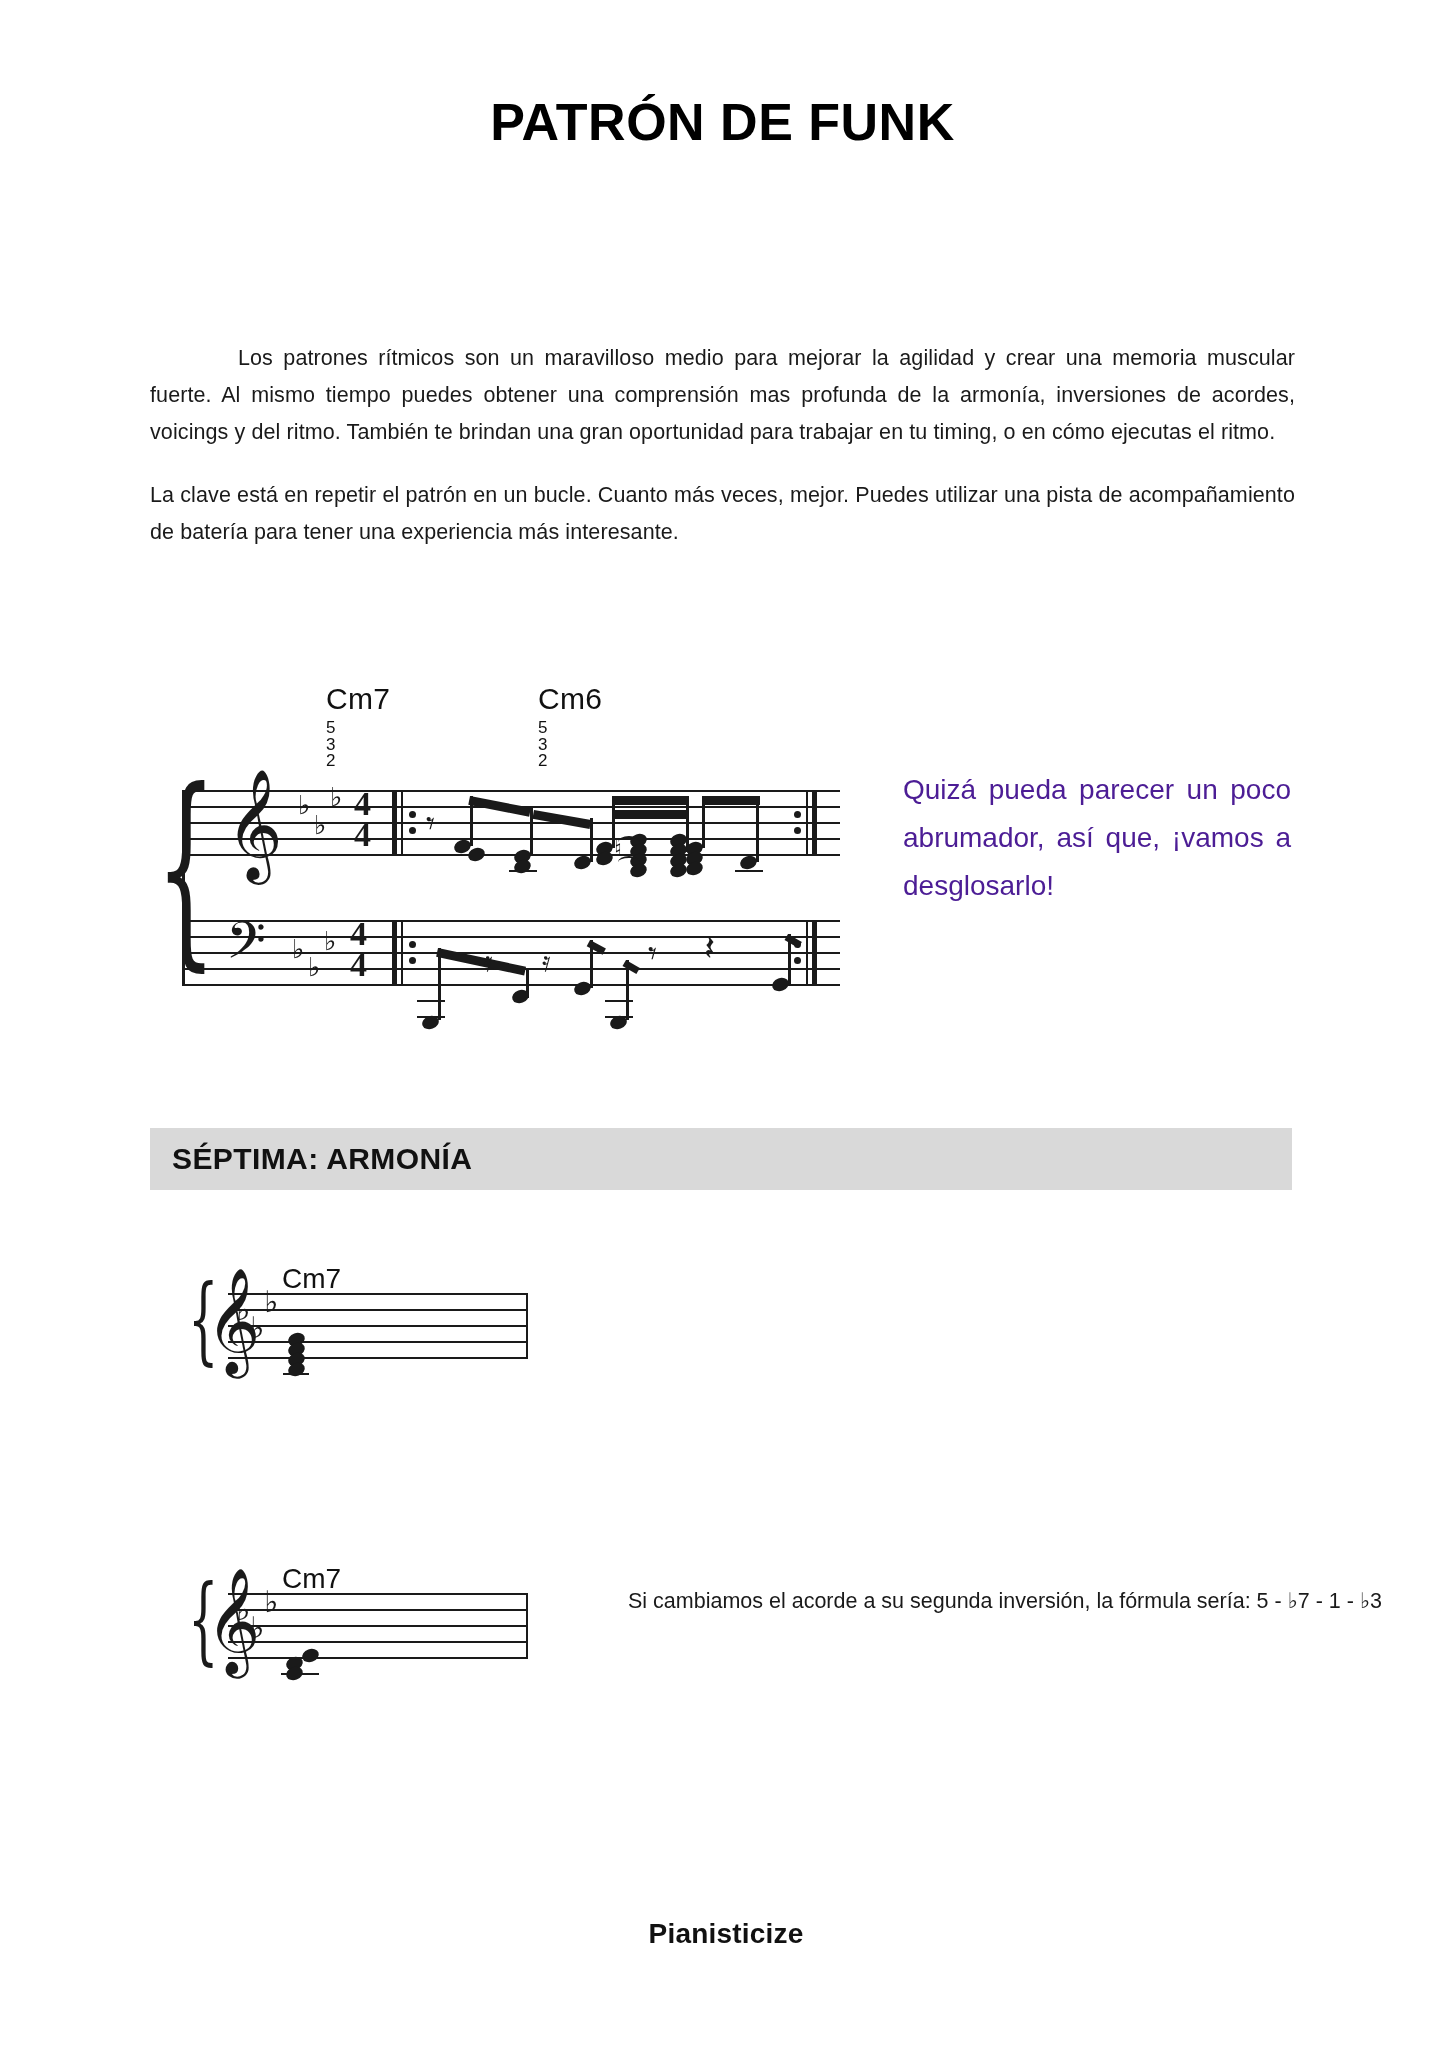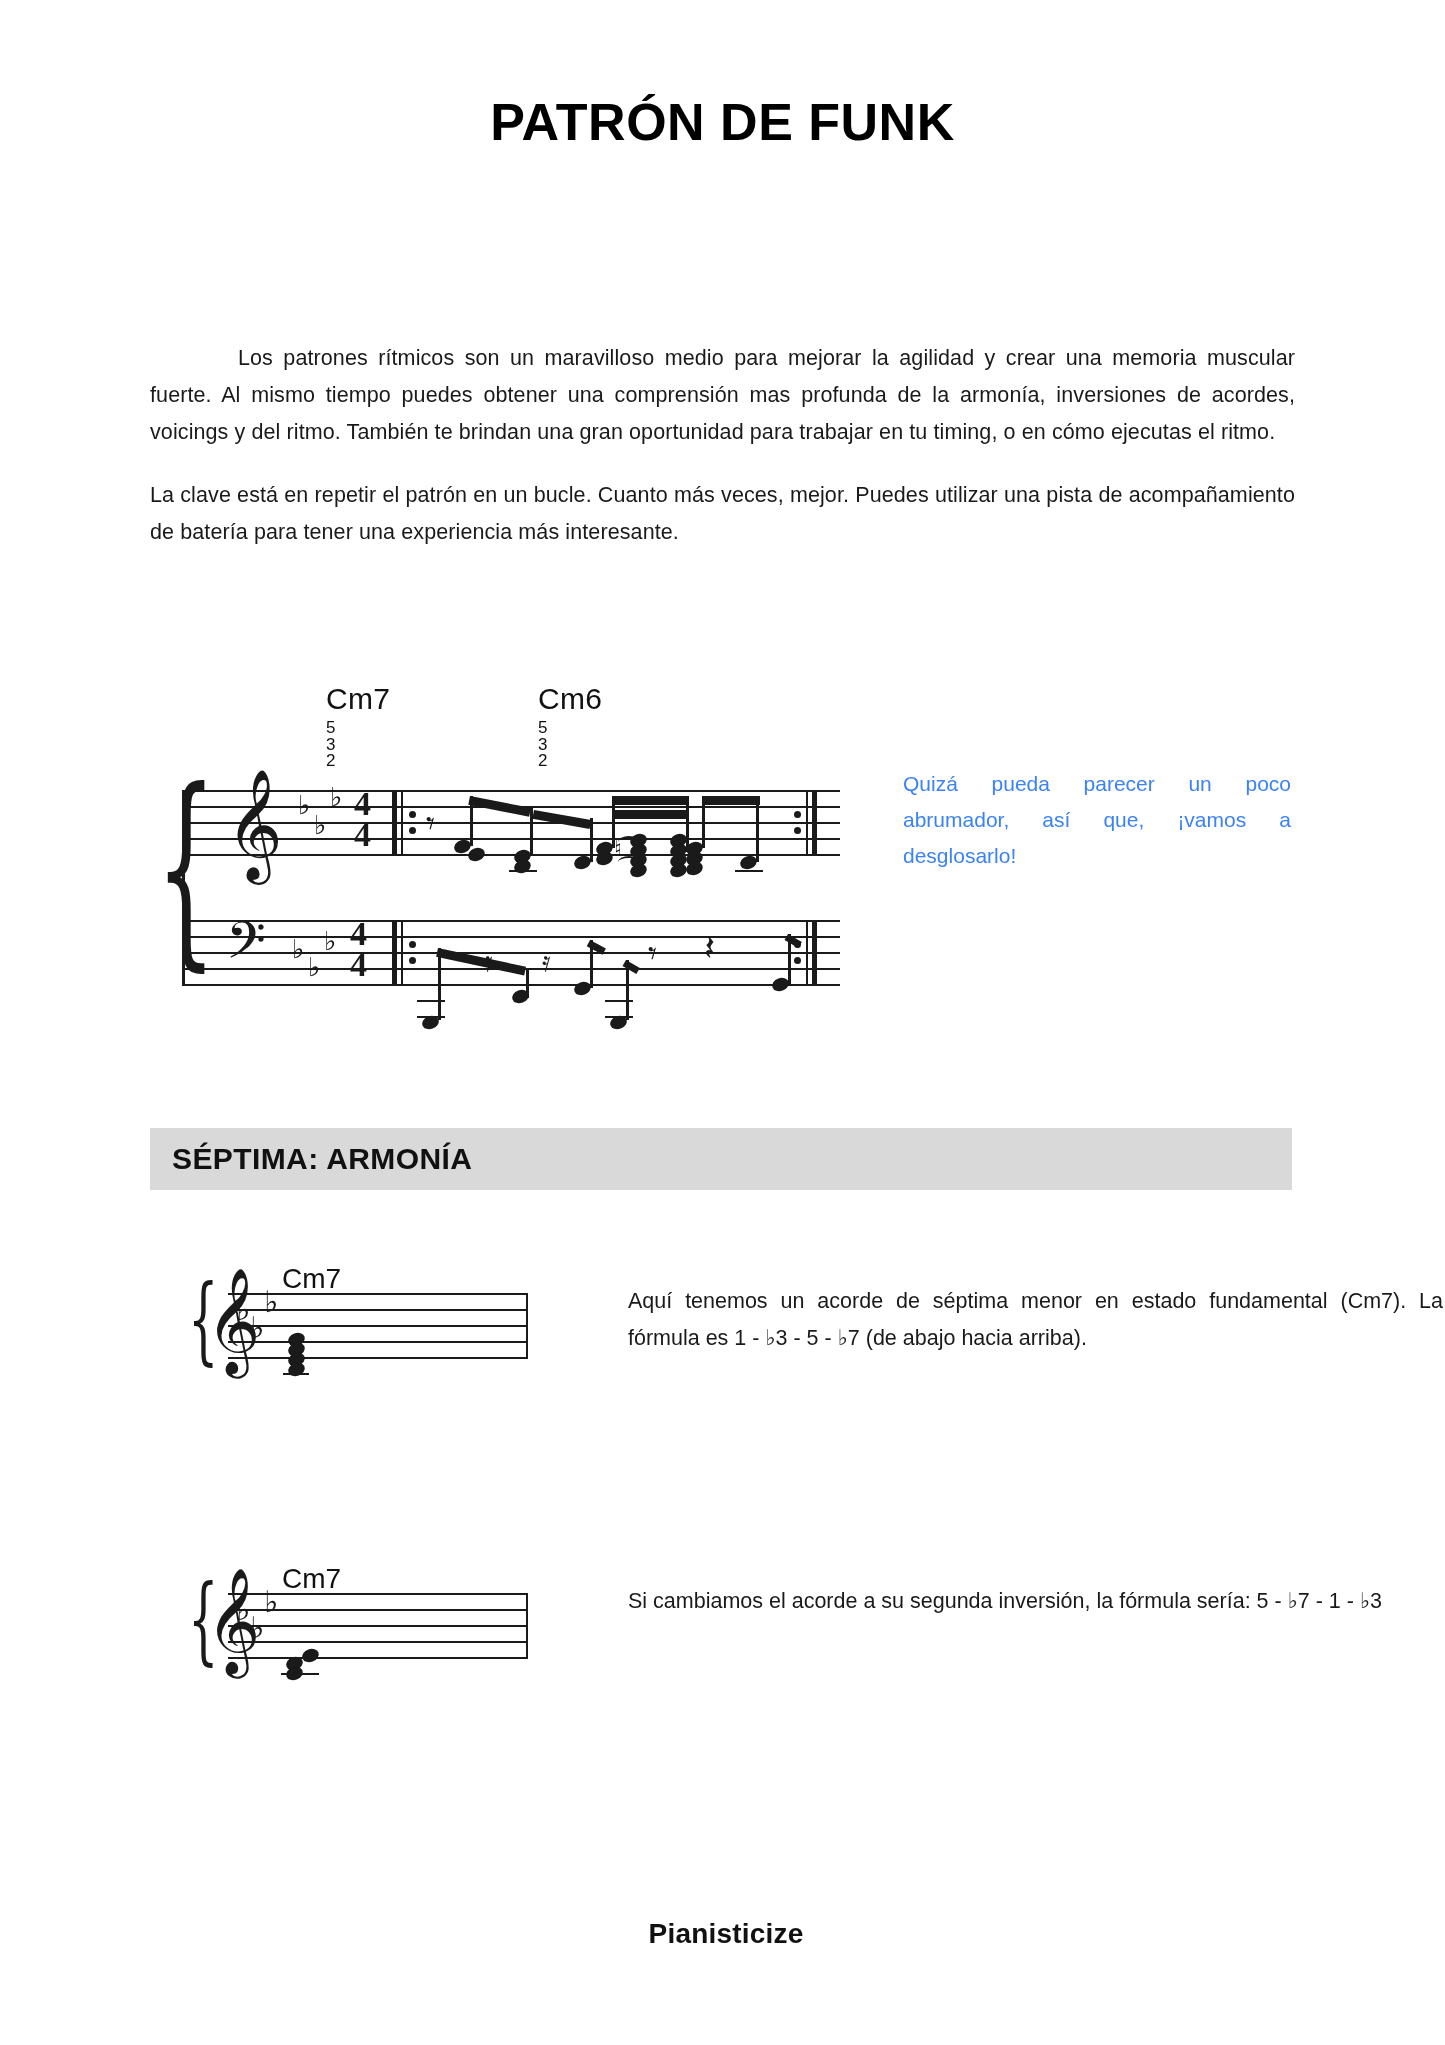--- a/index.html
+++ b/index.html
@@ -178,24 +178,24 @@
   .flagstroke { position:absolute; background:#1a1a1a; }
   .accid { position:absolute; font-size: 26px; color:#1a1a1a; font-family:"DejaVu Sans",sans-serif; line-height:1;}
   .tie { position:absolute; border-top: 2.5px solid #1a1a1a; border-radius: 50%; height: 10px; }
 
   
   .sidenote {
     position: absolute;
     left: 903px;
     top: 766px;
     width: 388px;
-    font-size: 21px;
+    font-size: 28px;
     line-height: 1.72;
     text-align: justify;
-    color: #3b82f6;
+    color: #4c1d95;
   }
 
   
   .section-band {
     position: absolute;
     left: 150px;
     top: 1128px;
     width: 1142px;
     height: 62px;
     background: #d9d9d9;
@@ -472,21 +472,20 @@
 
         <div class="notehead" style="left:60px; top:40px;"></div>
         <div class="notehead" style="left:60px; top:50px;"></div>
         <div class="notehead" style="left:60px; top:60px;"></div>
         <div class="notehead" style="left:60px; top:70px;"></div>
         <div class="ledger" style="left:55px; top:80px; width:26px;"></div>
       </div>
     </div>
 
     <div class="analysis-text" style="top:18px;">
-      <p>Aquí tenemos un acorde de séptima menor en estado fundamental (Cm7). La fórmula es 1 - ♭3 - 5 - ♭7 (de abajo hacia arriba).</p>
     </div>
   </div>
 
   <div class="analysis-row" style="top:1565px; height:160px;">
 
     <div class="mini-score" style="top:0;">
       <div class="mini-brace">{</div>
       <div class="mini-clef">𝄞</div>
       <div class="mini-chordname" style="left:112px; top:0px;">Cm7</div>
 

